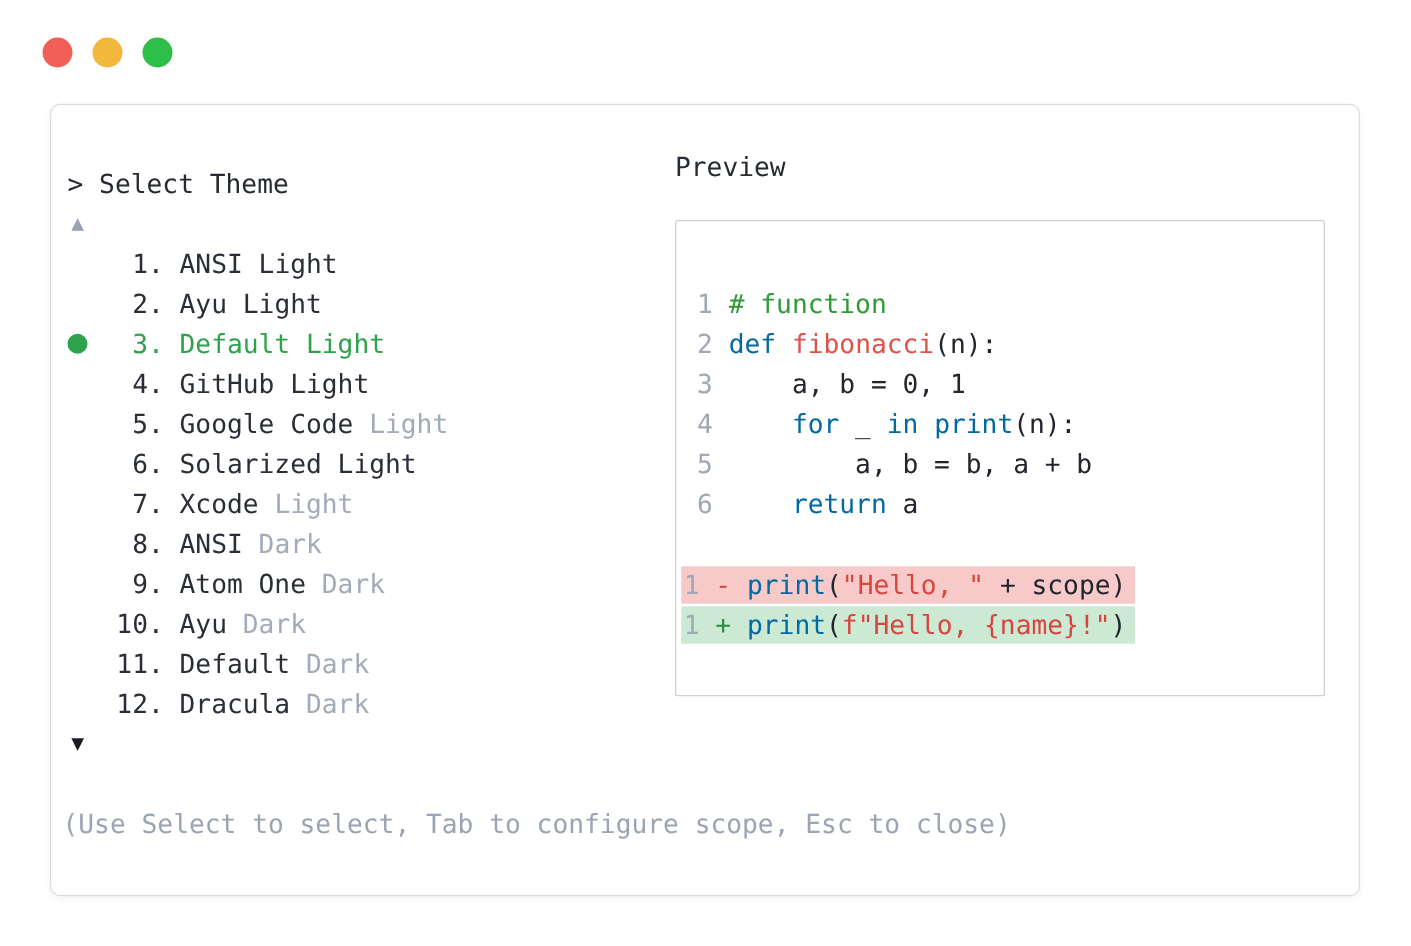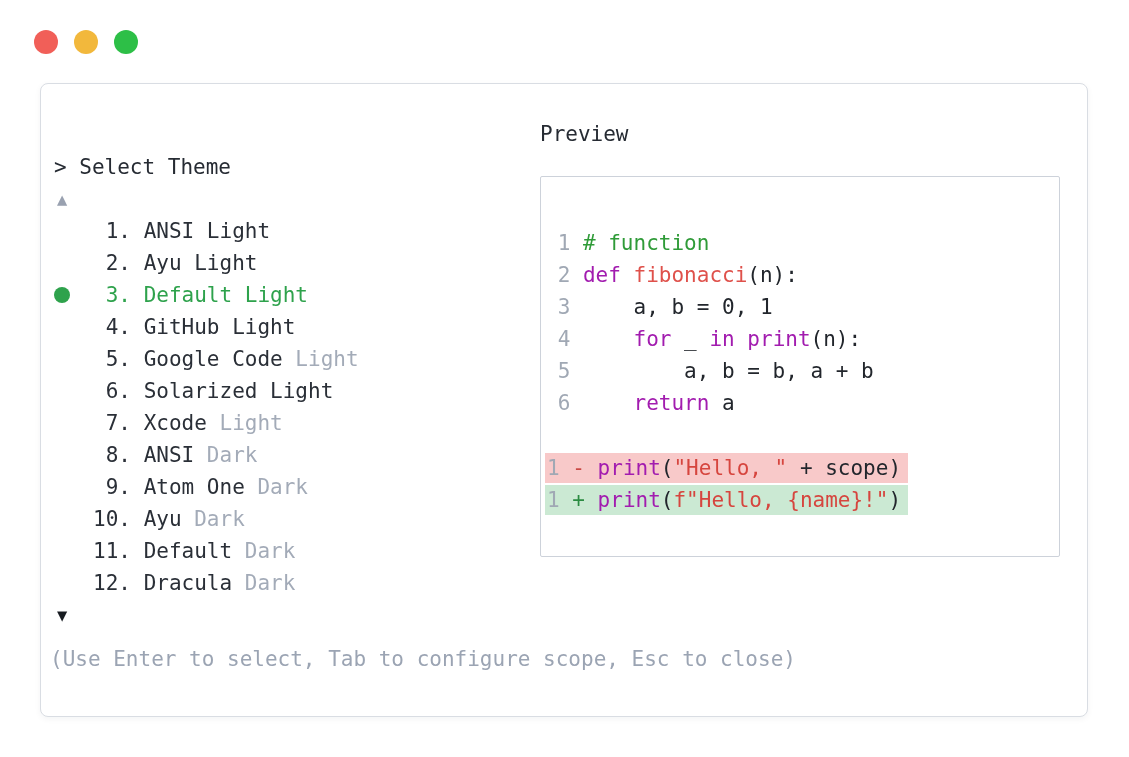--- a/index.html
+++ b/index.html
@@ -16,21 +16,21 @@
   .light.green{background:#2dbf47;}
 
   
   .panel{
     position:absolute;left:40px;top:83px;width:1046px;height:632px;
     border:1.5px solid #d9dde3;border-radius:8px;background:#ffffff;
     box-shadow:0 2px 6px rgba(25,35,55,0.05);
   }
 
   
-  .left-col{position:absolute;left:13px;top:47px;margin-top:20px;}
+  .left-col{position:absolute;left:13px;top:47px;}
   .row{height:32px;line-height:32px;display:flex;align-items:center;white-space:pre;}
   .row.header{color:#262b33;}
   .scroll-ind span{font-size:17px;margin-left:3px;}
   .scroll-up span{color:#99a1b0;}
   .scroll-down span{color:#171b21;}
   .bullet{width:17px;height:32px;display:inline-flex;align-items:center;justify-content:flex-start;}
   .dot{width:16px;height:16px;border-radius:50%;background:#2ea24c;display:inline-block;}
   .num{display:inline-block;width:60px;text-align:right;}
   .name{margin-left:1ch;}
   .variant{margin-left:1ch;}
@@ -45,21 +45,21 @@
   .preview-label{position:absolute;left:499px;top:34px;height:32px;line-height:32px;color:#262b33;}
   .preview-box{
     position:absolute;left:499px;top:92px;width:520px;height:381px;
     border:1.5px solid #cdd2da;border-radius:2px;background:#ffffff;
     padding-top:50px;box-sizing:border-box;
   }
   .code-line{height:32px;line-height:32px;padding-left:4px;white-space:pre;color:#22262c;}
   .blank-line{height:32px;}
   .lnum{color:#a0a8b4;padding-left:1ch;margin-right:1ch;}
   .tok-comment{color:#2f9b38;}
-  .tok-keyword{color:#a21caf;}
+  .tok-keyword{color:#0369a1;}
   .tok-function{color:#df514b;}
   .tok-string{color:#d6453e;}
   .tok-plain{color:#22262c;}
   .chip{display:inline-block;height:30px;line-height:30px;vertical-align:middle;padding:0 7px 0 2px;}
   .chip .lnum{padding-left:0;margin-right:1ch;}
   .chip.removed{background:#f8c9c9;}
   .chip.added{background:#cbe9d3;}
   .sign{margin-right:1ch;}
   .sign.minus{color:#c94743;}
   .sign.plus{color:#2b8c42;}
@@ -154,21 +154,21 @@
       <span class="num">12.</span>
       <span class="name">Dracula</span>
       <span class="variant">Dark</span>
     </div>
 
     <div class="row scroll-ind scroll-down">
       <span>▼</span>
     </div>
   </div>
 
-  <div class="hint">(Use Enter to select, Tab to configure scope, Esc to close)</div>
+  <div class="hint">(Use Select to select, Tab to configure scope, Esc to close)</div>
 
   <div class="preview-label">Preview</div>
 
   <div class="preview-box">
     <div class="code-line"><span class="lnum">1</span><span class="tok-comment"># function</span></div>
     <div class="code-line"><span class="lnum">2</span><span class="tok-keyword">def</span><span class="tok-plain"> </span><span class="tok-function">fibonacci</span><span class="tok-plain">(n):</span></div>
     <div class="code-line"><span class="lnum">3</span><span class="tok-plain">    a, b = 0, 1</span></div>
     <div class="code-line"><span class="lnum">4</span><span class="tok-plain">    </span><span class="tok-keyword">for</span><span class="tok-plain"> _ </span><span class="tok-keyword">in</span><span class="tok-plain"> </span><span class="tok-keyword">print</span><span class="tok-plain">(n):</span></div>
     <div class="code-line"><span class="lnum">5</span><span class="tok-plain">        a, b = b, a + b</span></div>
     <div class="code-line"><span class="lnum">6</span><span class="tok-plain">    </span><span class="tok-keyword">return</span><span class="tok-plain"> a</span></div>

